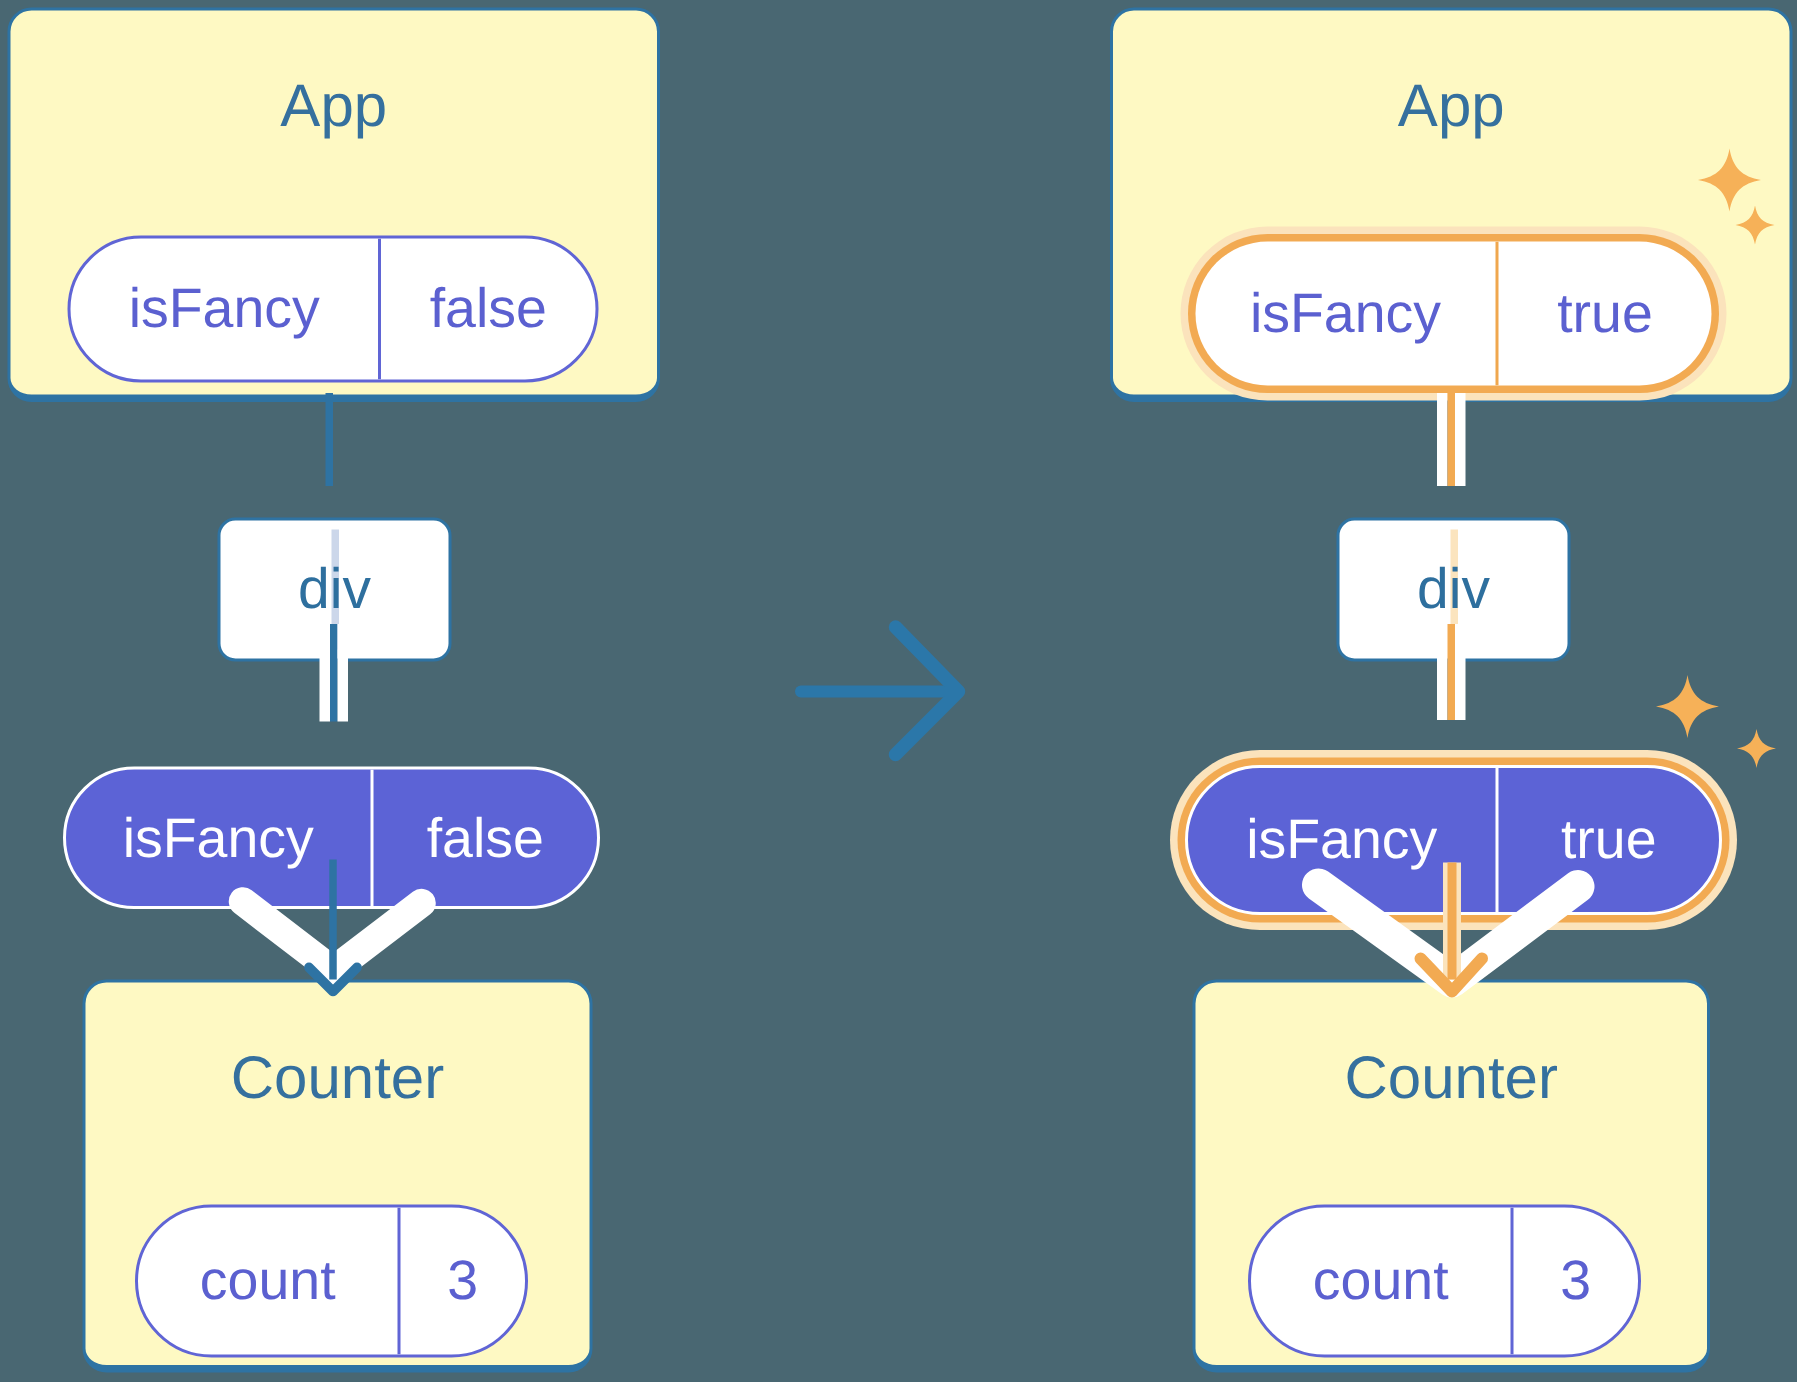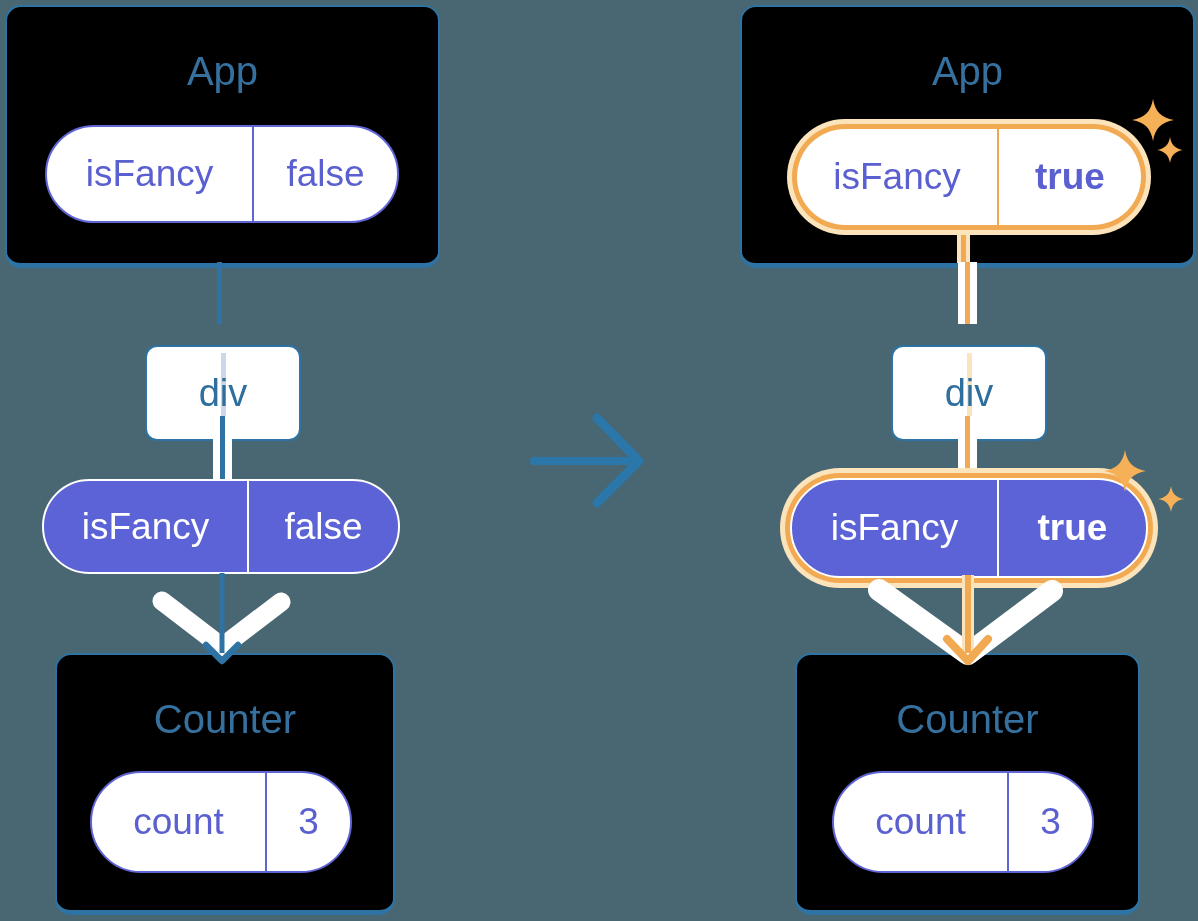--- a/index.html
+++ b/index.html
@@ -3,44 +3,44 @@
 <meta charset="utf-8">
 <style>
   * { box-sizing: border-box; margin: 0; padding: 0; }
   html,body { background:#496772; }
   #canvas {
     position: relative; width: 1198px; height: 921px;
     background:#496772; overflow: hidden;
     font-family: "Liberation Sans", sans-serif;
   }
   .card {
-    position: absolute; background:#000000;
+    position: absolute; background:#fef9c3;
     border: 2px solid #2E73A3; border-bottom-width: 5px;
     border-radius: 16px;
     padding-left: 23px;
   }
   .card-title {
     position: absolute; top: 42px; left: 0; width: 100%;
     text-align: center; font-size: 40px; color:#35709E;
   }
   .pill {
     position: absolute; display: flex; border-radius: 60px;
-    font-size: 37px; overflow: hidden;
+    font-size: 37px; overflow: hidden; margin-top: 32px;
   }
   .pill-cell {
     display: flex; align-items: center; justify-content: center;
   }
   .pill-outline { background:#fff; border: 2.5px solid #6065D5; color:#5B60D0; }
   .pill-outline .pill-cell.first { border-right: 2.5px solid #6065D5; }
   .pill-solid { background:#5C63D6; border: 2px solid #fff; color:#fff; }
   .pill-solid .pill-cell.first { border-right: 2.5px solid #fff; }
   .pill-hl-white { background:#fff; color:#5B60D0; }
   .pill-hl-white .pill-cell.first { border-right: 2px solid #F0A74E; }
   .ring { box-shadow: 0 0 0 5px #F2AA52, 0 0 0 10px #FBE3BC; }
-  .bold { font-weight: 700; }
+  .bold { font-weight: 400; }
   .vline { position: absolute; }
   .stripe { position: absolute; top: 0; height: 100%; }
   .divbox {
     position: absolute; width: 156px; height: 96px; background:#fff;
     border: 2.5px solid #2E73A3; border-radius: 12px; margin-top: 23px;
   }
   .divbox .inner-line {
     position: absolute; left: calc(50% - 2.5px); top: 6px; bottom: 6px; width: 5px;
   }
   .divbox .divlabel {

